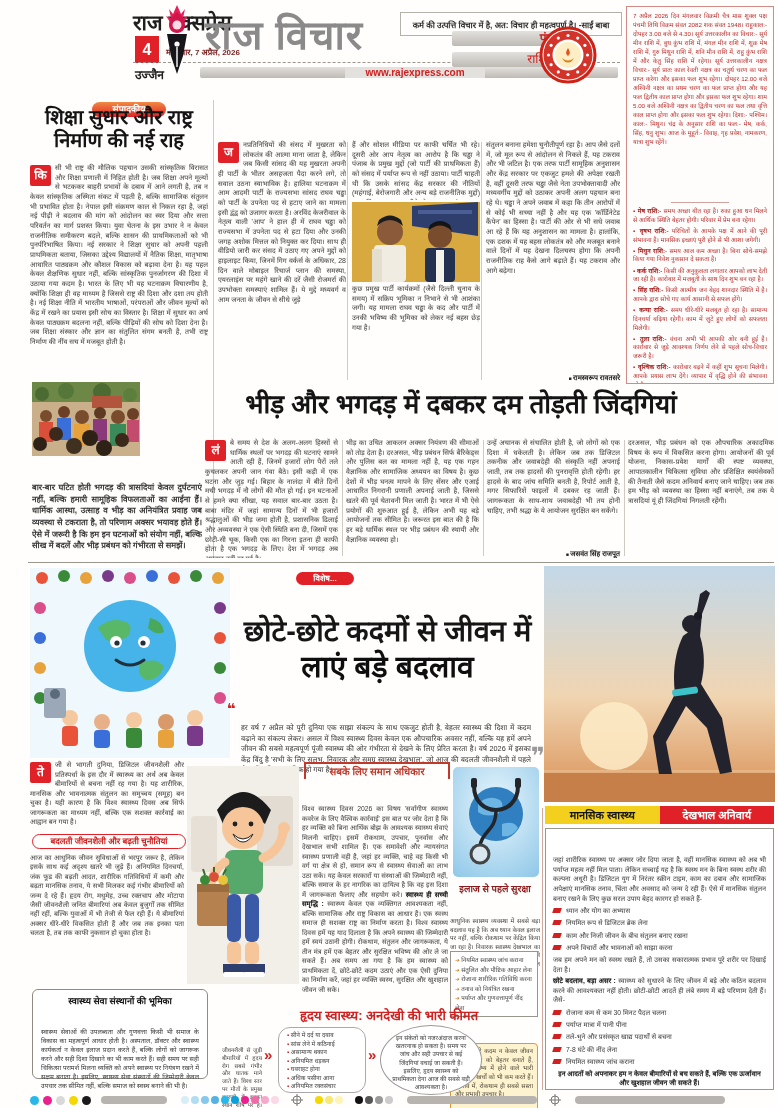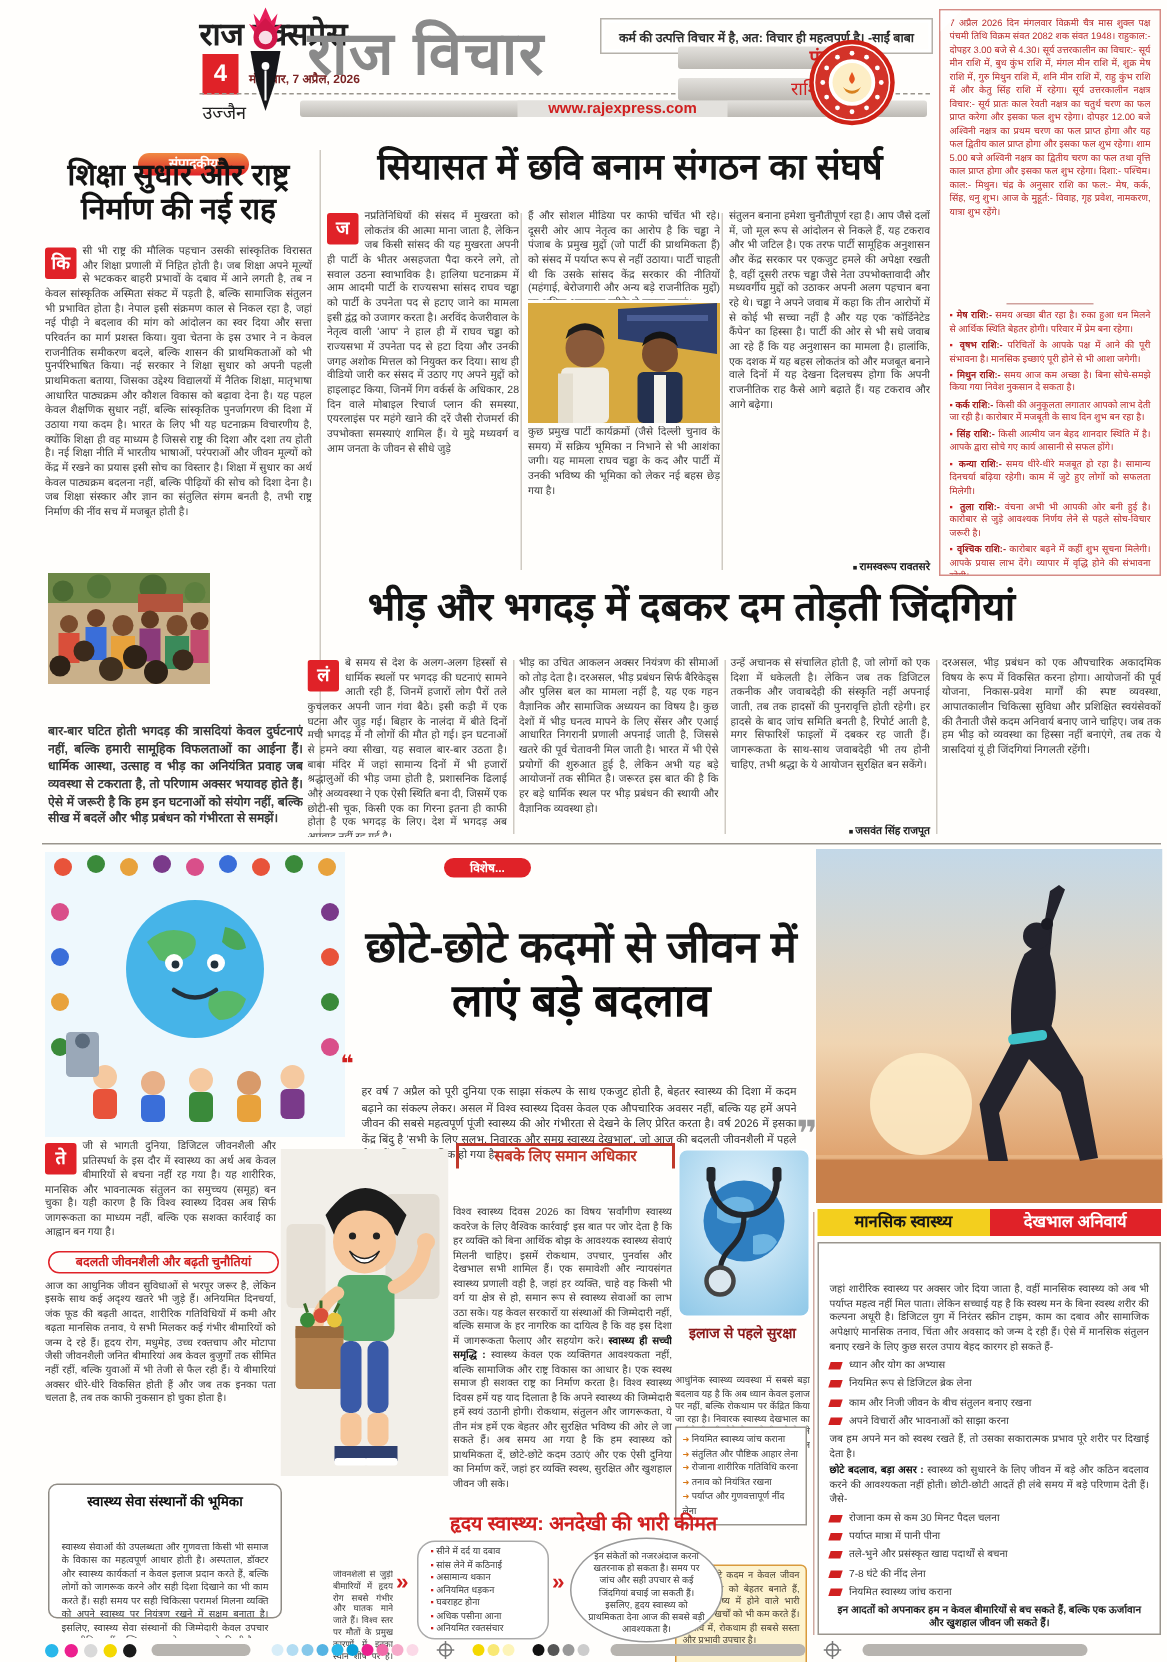--- a/index.html
+++ b/index.html
@@ -43,21 +43,21 @@
 <body>
 
 <div id="page">
 
   <div class="abs" style="left:133px;top:8px;font-size:21px;font-weight:bold;color:#1f1f1f;">राज एक्सप्रेस</div>
   <div class="abs" style="left:135px;top:36px;width:24px;height:27px;background:#e02228;color:#fff;font-size:16px;font-weight:bold;text-align:center;line-height:27px;">
     <span>4</span>
   </div>
   <div class="abs" style="left:166px;top:46px;font-size:8px;font-weight:bold;color:#7b2424;">मंगलवार, 7 अप्रैल, 2026</div>
   <div class="abs" style="left:133px;top:62px;width:487px;border-top:1px dashed #9a958d;"></div>
-  <div class="abs" style="left:135px;top:66px;font-size:12px;font-weight:normal;color:#1f1f1f;">उज्जैन</div>
+  <div class="abs" style="left:135px;top:66px;font-size:12px;font-weight:bold;color:#1f1f1f;">उज्जैन</div>
   <div class="abs gray-bar" style="left:200px;top:67px;width:418px;height:11px;"></div>
   <div class="abs" style="left:345px;top:67px;width:140px;font-size:10px;font-weight:bold;color:#d02020;text-align:center;background:#e3e1dd;">www.rajexpress.com</div>
 
   <svg class="abs" style="left:160px;top:4px;" width="34" height="72" viewBox="0 0 34 72">
     <path d="M17 1 L13 10 L9 5 L11 14 L6 12 L10 18 L17 20 L24 18 L28 12 L23 14 L25 5 L21 10 Z" fill="#e61e5a"></path>
     <path d="M17 8 C12 13 9 16 9 21 C9 26 13 29 17 29 C21 29 25 26 25 21 C25 16 22 13 17 8 Z" fill="#d11649"></path>
     <circle cx="17" cy="21" r="4.5" fill="#f9dce6"></circle>
     <path d="M7 30 L27 30 L23 52 L17 70 L11 52 Z" fill="#16161a"></path>
     <circle cx="17" cy="40" r="2.6" fill="#fff"></circle>
     <rect x="16.3" y="43" width="1.4" height="20" fill="#fff"></rect>
@@ -145,21 +145,20 @@
     <circle cx="90" cy="58" r="7" fill="#3b2a1c"></circle>
       <circle cx="8" cy="62" r="7" fill="#2e2217"></circle>
     <circle cx="42" cy="64" r="8" fill="#40301f"></circle>
       <circle cx="72" cy="66" r="8" fill="#2e2217"></circle>
   </svg>
 
   <div class="abs jt" style="left:32px;top:461px;width:170px;height:96px;overflow:hidden;font-size:8.2px;font-weight:bold;line-height:1.42;color:#3a3a3a;">बार-बार घटित होती भगदड़ की त्रासदियां केवल दुर्घटनाएं नहीं, बल्कि हमारी सामूहिक विफलताओं का आईना हैं। धार्मिक आस्था, उत्साह व भीड़ का अनियंत्रित प्रवाह जब व्यवस्था से टकराता है, तो परिणाम अक्सर भयावह होते हैं। ऐसे में जरूरी है कि हम इन घटनाओं को संयोग नहीं, बल्कि सीख में बदलें और भीड़ प्रबंधन को गंभीरता से समझें।</div>
 
   <div class="vline" style="left:213px;top:100px;height:458px;"></div>
 
-  <div class="abs headline" style="left:220px;top:98px;width:400px;font-size:24px;">सियासत में छवि बनाम संगठन का संघर्ष</div>
 
   <div class="abs body-text" style="left:218px;top:140px;width:128px;height:242px;">
     <span class="dropcap">ज</span>
     <span>नप्रतिनिधियों की संसद में मुखरता को लोकतंत्र की आत्मा माना जाता है, लेकिन जब किसी सांसद की यह मुखरता अपनी ही पार्टी के भीतर असहजता पैदा करने लगे, तो सवाल उठना स्वाभाविक है। हालिया घटनाक्रम में आम आदमी पार्टी के राज्यसभा सांसद राघव चड्ढा को पार्टी के उपनेता पद से हटाए जाने का मामला इसी द्वंद्व को उजागर करता है। अरविंद केजरीवाल के नेतृत्व वाली 'आप' ने हाल ही में राघव चड्ढा को राज्यसभा में उपनेता पद से हटा दिया और उनकी जगह अशोक मित्तल को नियुक्त कर दिया। साथ ही वीडियो जारी कर संसद में उठाए गए अपने मुद्दों को हाइलाइट किया, जिनमें गिग वर्कर्स के अधिकार, 28 दिन वाले मोबाइल रिचार्ज प्लान की समस्या, एयरलाइंस पर महंगे खाने की दरें जैसी रोजमर्रा की उपभोक्ता समस्याएं शामिल हैं। ये मुद्दे मध्यवर्ग व आम जनता के जीवन से सीधे जुड़े</span>
   </div>
 
   <div class="abs clip" style="left:352px;top:140px;width:128px;height:242px;">
     <div class="body-text" style="height:60px;">हैं और सोशल मीडिया पर काफी चर्चित भी रहे। दूसरी ओर आप नेतृत्व का आरोप है कि चड्ढा ने पंजाब के प्रमुख मुद्दों (जो पार्टी की प्राथमिकता हैं) को संसद में पर्याप्त रूप से नहीं उठाया। पार्टी चाहती थी कि उसके सांसद केंद्र सरकार की नीतियों (महंगाई, बेरोजगारी और अन्य बड़े राजनीतिक मुद्दों) पर अधिक आक्रामक तरीके से सवाल उठाएं।</div>
     <svg width="128" height="80" viewBox="0 0 128 80" style="display:block;margin:2px 0;">
       <rect width="128" height="80" fill="#d7a93f"></rect>
@@ -279,21 +278,21 @@
     <rect x="128" y="122" width="26" height="7" rx="3" transform="rotate(-8 141 125)" fill="#3ec2c9"></rect>
   </svg>
 
   <div class="abs body-text" style="left:30px;top:760px;width:154px;height:72px;font-size:6.9px;">
     <span class="dropcap">ते</span>
     <span>जी से भागती दुनिया, डिजिटल जीवनशैली और प्रतिस्पर्धा के इस दौर में स्वास्थ्य का अर्थ अब केवल बीमारियों से बचना नहीं रह गया है। यह शारीरिक, मानसिक और भावनात्मक संतुलन का समुच्चय (समूह) बन चुका है। यही कारण है कि विश्व स्वास्थ्य दिवस अब सिर्फ जागरूकता का माध्यम नहीं, बल्कि एक सशक्त कार्रवाई का आह्वान बन गया है।</span>
   </div>
   <div class="abs" style="left:32px;top:834px;width:152px;height:13px;border:1.5px solid #e02228;border-radius:8px;color:#d02020;font-weight:bold;font-size:8.4px;line-height:13px;text-align:center;white-space:nowrap;overflow:hidden;">बदलती जीवनशैली और बढ़ती चुनौतियां</div>
   <div class="abs body-text" style="left:30px;top:853px;width:154px;height:132px;font-size:6.8px;">आज का आधुनिक जीवन सुविधाओं से भरपूर जरूर है, लेकिन इसके साथ कई अदृश्य खतरे भी जुड़े हैं। अनियमित दिनचर्या, जंक फूड की बढ़ती आदत, शारीरिक गतिविधियों में कमी और बढ़ता मानसिक तनाव, ये सभी मिलकर कई गंभीर बीमारियों को जन्म दे रहे हैं। हृदय रोग, मधुमेह, उच्च रक्तचाप और मोटापा जैसी जीवनशैली जनित बीमारियां अब केवल बुजुर्गों तक सीमित नहीं रहीं, बल्कि युवाओं में भी तेजी से फैल रही हैं। ये बीमारियां अक्सर धीरे-धीरे विकसित होती हैं और जब तक इनका पता चलता है, तब तक काफी नुकसान हो चुका होता है।</div>
 
-  <div class="abs box" style="left:32px;top:989px;width:156px;height:90px;padding:4px 8px;box-sizing:border-box;background:#fff;">
+  <div class="abs box" style="left:32px;top:989px;width:176px;height:90px;padding:4px 8px;box-sizing:border-box;background:#fff;">
     <div class="ct" style="font-size:9px;font-weight:bold;color:#111;margin-bottom:2px;">स्वास्थ्य सेवा संस्थानों की भूमिका</div>
     <div class="jt clip" style="font-size:6.4px;line-height:1.4;color:#3b3b3b;height:64px;">स्वास्थ्य सेवाओं की उपलब्धता और गुणवत्ता किसी भी समाज के विकास का महत्वपूर्ण आधार होती है। अस्पताल, डॉक्टर और स्वास्थ्य कार्यकर्ता न केवल इलाज प्रदान करते हैं, बल्कि लोगों को जागरूक करने और सही दिशा दिखाने का भी काम करते हैं। सही समय पर सही चिकित्सा परामर्श मिलना व्यक्ति को अपने स्वास्थ्य पर नियंत्रण रखने में सक्षम बनाता है। इसलिए, स्वास्थ्य सेवा संस्थानों की जिम्मेदारी केवल उपचार तक सीमित नहीं, बल्कि समाज को स्वस्थ बनाने की भी है।</div>
   </div>
 
   <svg class="abs" style="left:187px;top:766px;" width="112" height="218" viewBox="0 0 112 218">
     <rect width="112" height="218" fill="#f2efe9"></rect>
     <rect x="70" y="30" width="36" height="70" rx="4" fill="#e2dcd2"></rect>
     <rect x="4" y="50" width="26" height="56" rx="4" fill="#e6e0d6"></rect>
     <path d="M30 44 Q56 8 84 44 L78 58 Q56 38 36 58 Z" fill="#1c1c1c"></path>
     <circle cx="56" cy="62" r="21" fill="#f6c69a"></circle>

